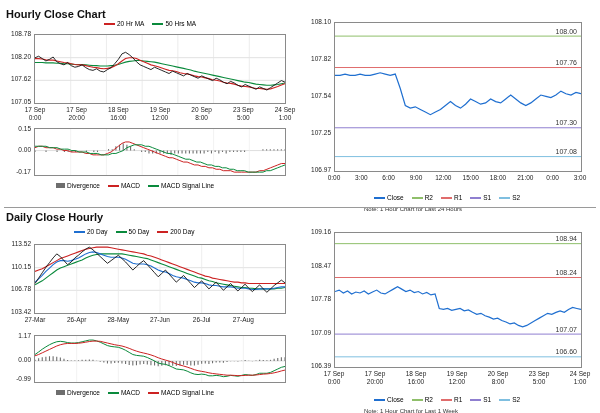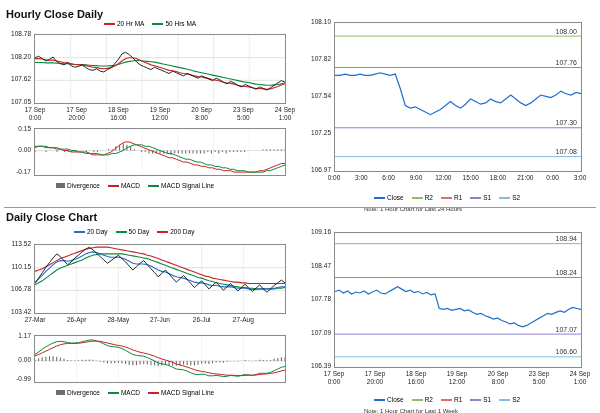--- a/index.html
+++ b/index.html
@@ -22,21 +22,21 @@
   .swatch{display:inline-block;width:11px;height:2px;}
   .swatch.box{height:5px;width:9px;}
   .note{position:absolute;font-size:6px;color:#333;}
   svg{display:block;}
 </style>
 </head>
 <body>
 
 <div class="page">
 
-  <div class="section-title" style="left:6px;top:8px;">Hourly Close Daily</div>
+  <div class="section-title" style="left:6px;top:8px;">Hourly Close Chart</div>
 
   <div class="panel" id="p-hourly-price" style="left:0px;top:18px;width:292px;height:110px;">
       <div class="plot" style="left:34px;top:16px;width:252px;height:70px;">
         <svg width="250" height="68">
           <line x1="0" y1="22.666666666666668" x2="250" y2="22.666666666666668" stroke="#d5d5d5" stroke-width="0.7"></line>
           <line x1="0" y1="45.333333333333336" x2="250" y2="45.333333333333336" stroke="#d5d5d5" stroke-width="0.7"></line>
           <line x1="35.714285714285715" y1="0" x2="35.714285714285715" y2="68" stroke="#e2e2e2" stroke-width="0.7"></line>
           <line x1="71.42857142857143" y1="0" x2="71.42857142857143" y2="68" stroke="#e2e2e2" stroke-width="0.7"></line>
           <line x1="107.14285714285714" y1="0" x2="107.14285714285714" y2="68" stroke="#e2e2e2" stroke-width="0.7"></line>
           <line x1="142.85714285714286" y1="0" x2="142.85714285714286" y2="68" stroke="#e2e2e2" stroke-width="0.7"></line>
@@ -228,21 +228,21 @@
         <div class="item">
           <div class="swatch" style="background:#7fbfe0;"></div>
           <div>S2</div>
         </div>
       </div>
       <div class="note" style="left:66px;top:188px;">Note: 1 Hour Chart for Last 24 Hours</div>
     </div>
 
   <div class="divider" style="left:4px;top:207px;width:592px;"></div>
 
-  <div class="section-title" style="left:6px;top:211px;">Daily Close Chart</div>
+  <div class="section-title" style="left:6px;top:211px;">Daily Close Hourly</div>
 
   <div class="panel" id="p-daily-price" style="left:0px;top:226px;width:292px;height:110px;">
       <div class="plot" style="left:34px;top:18px;width:252px;height:70px;">
         <svg width="250" height="68">
           <line x1="0" y1="22.666666666666668" x2="250" y2="22.666666666666668" stroke="#d5d5d5" stroke-width="0.7"></line>
           <line x1="0" y1="45.333333333333336" x2="250" y2="45.333333333333336" stroke="#d5d5d5" stroke-width="0.7"></line>
           <line x1="41.666666666666664" y1="0" x2="41.666666666666664" y2="68" stroke="#e8e8e8" stroke-width="0.7"></line>
           <line x1="83.33333333333333" y1="0" x2="83.33333333333333" y2="68" stroke="#e8e8e8" stroke-width="0.7"></line>
           <line x1="125" y1="0" x2="125" y2="68" stroke="#e8e8e8" stroke-width="0.7"></line>
           <line x1="166.66666666666666" y1="0" x2="166.66666666666666" y2="68" stroke="#e8e8e8" stroke-width="0.7"></line>

